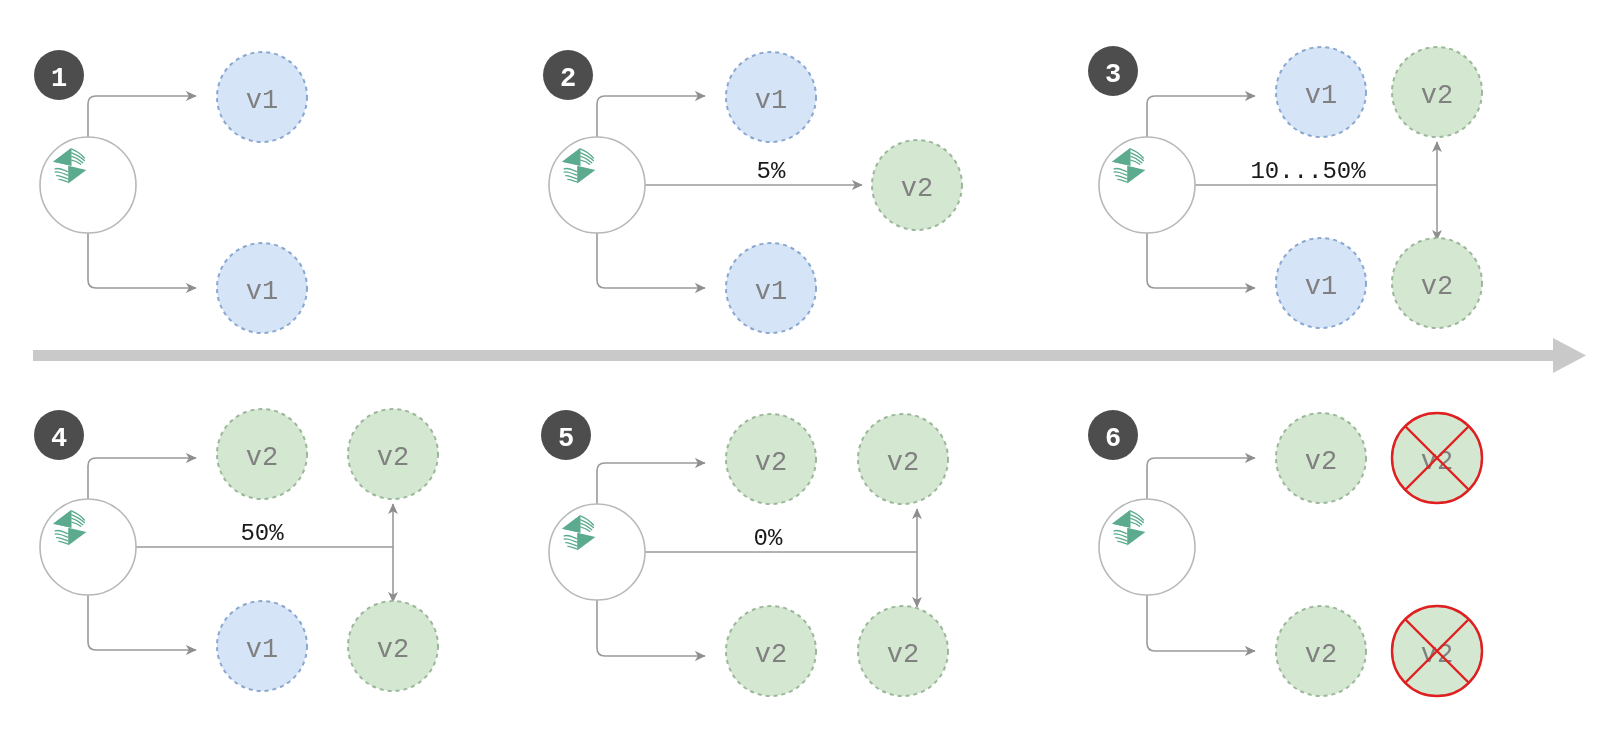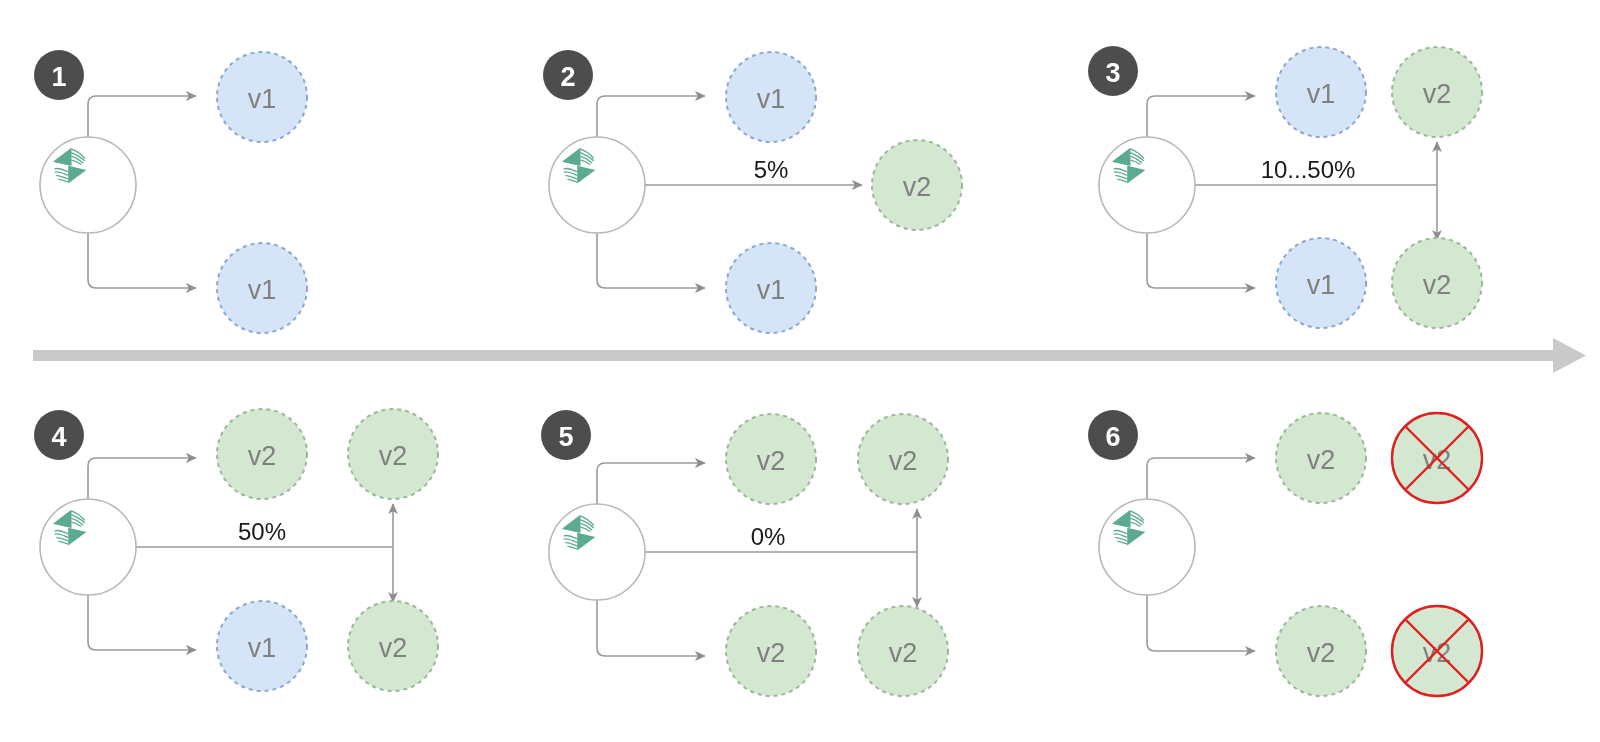--- a/index.html
+++ b/index.html
@@ -3,21 +3,21 @@
 <meta charset="utf-8">
 <style>
   html,body{margin:0;padding:0;}
   body{
     width:1600px;height:742px;
     background:#ffffff;
     font-family:"Liberation Sans","DejaVu Sans",sans-serif;
     overflow:hidden;
     position:relative;
   }
-  #stage{position:absolute;left:0;top:0;width:1600px;height:742px;}
+  #stage{position:absolute;left:0;top:0;width:1600px;height:742px;font-family:Liberation Mono, monospace;}
   svg#canvas{position:absolute;left:0;top:0;width:1600px;height:742px;}
 </style>
 </head>
 <body>
 
 <div id="stage">
 <svg id="canvas" viewBox="0 0 1600 742" xmlns="http://www.w3.org/2000/svg">
 
   <defs>
     <marker id="arrHead" viewBox="0 0 10 10" refX="9" refY="5" markerWidth="7" markerHeight="7" orient="auto-start-reverse">

